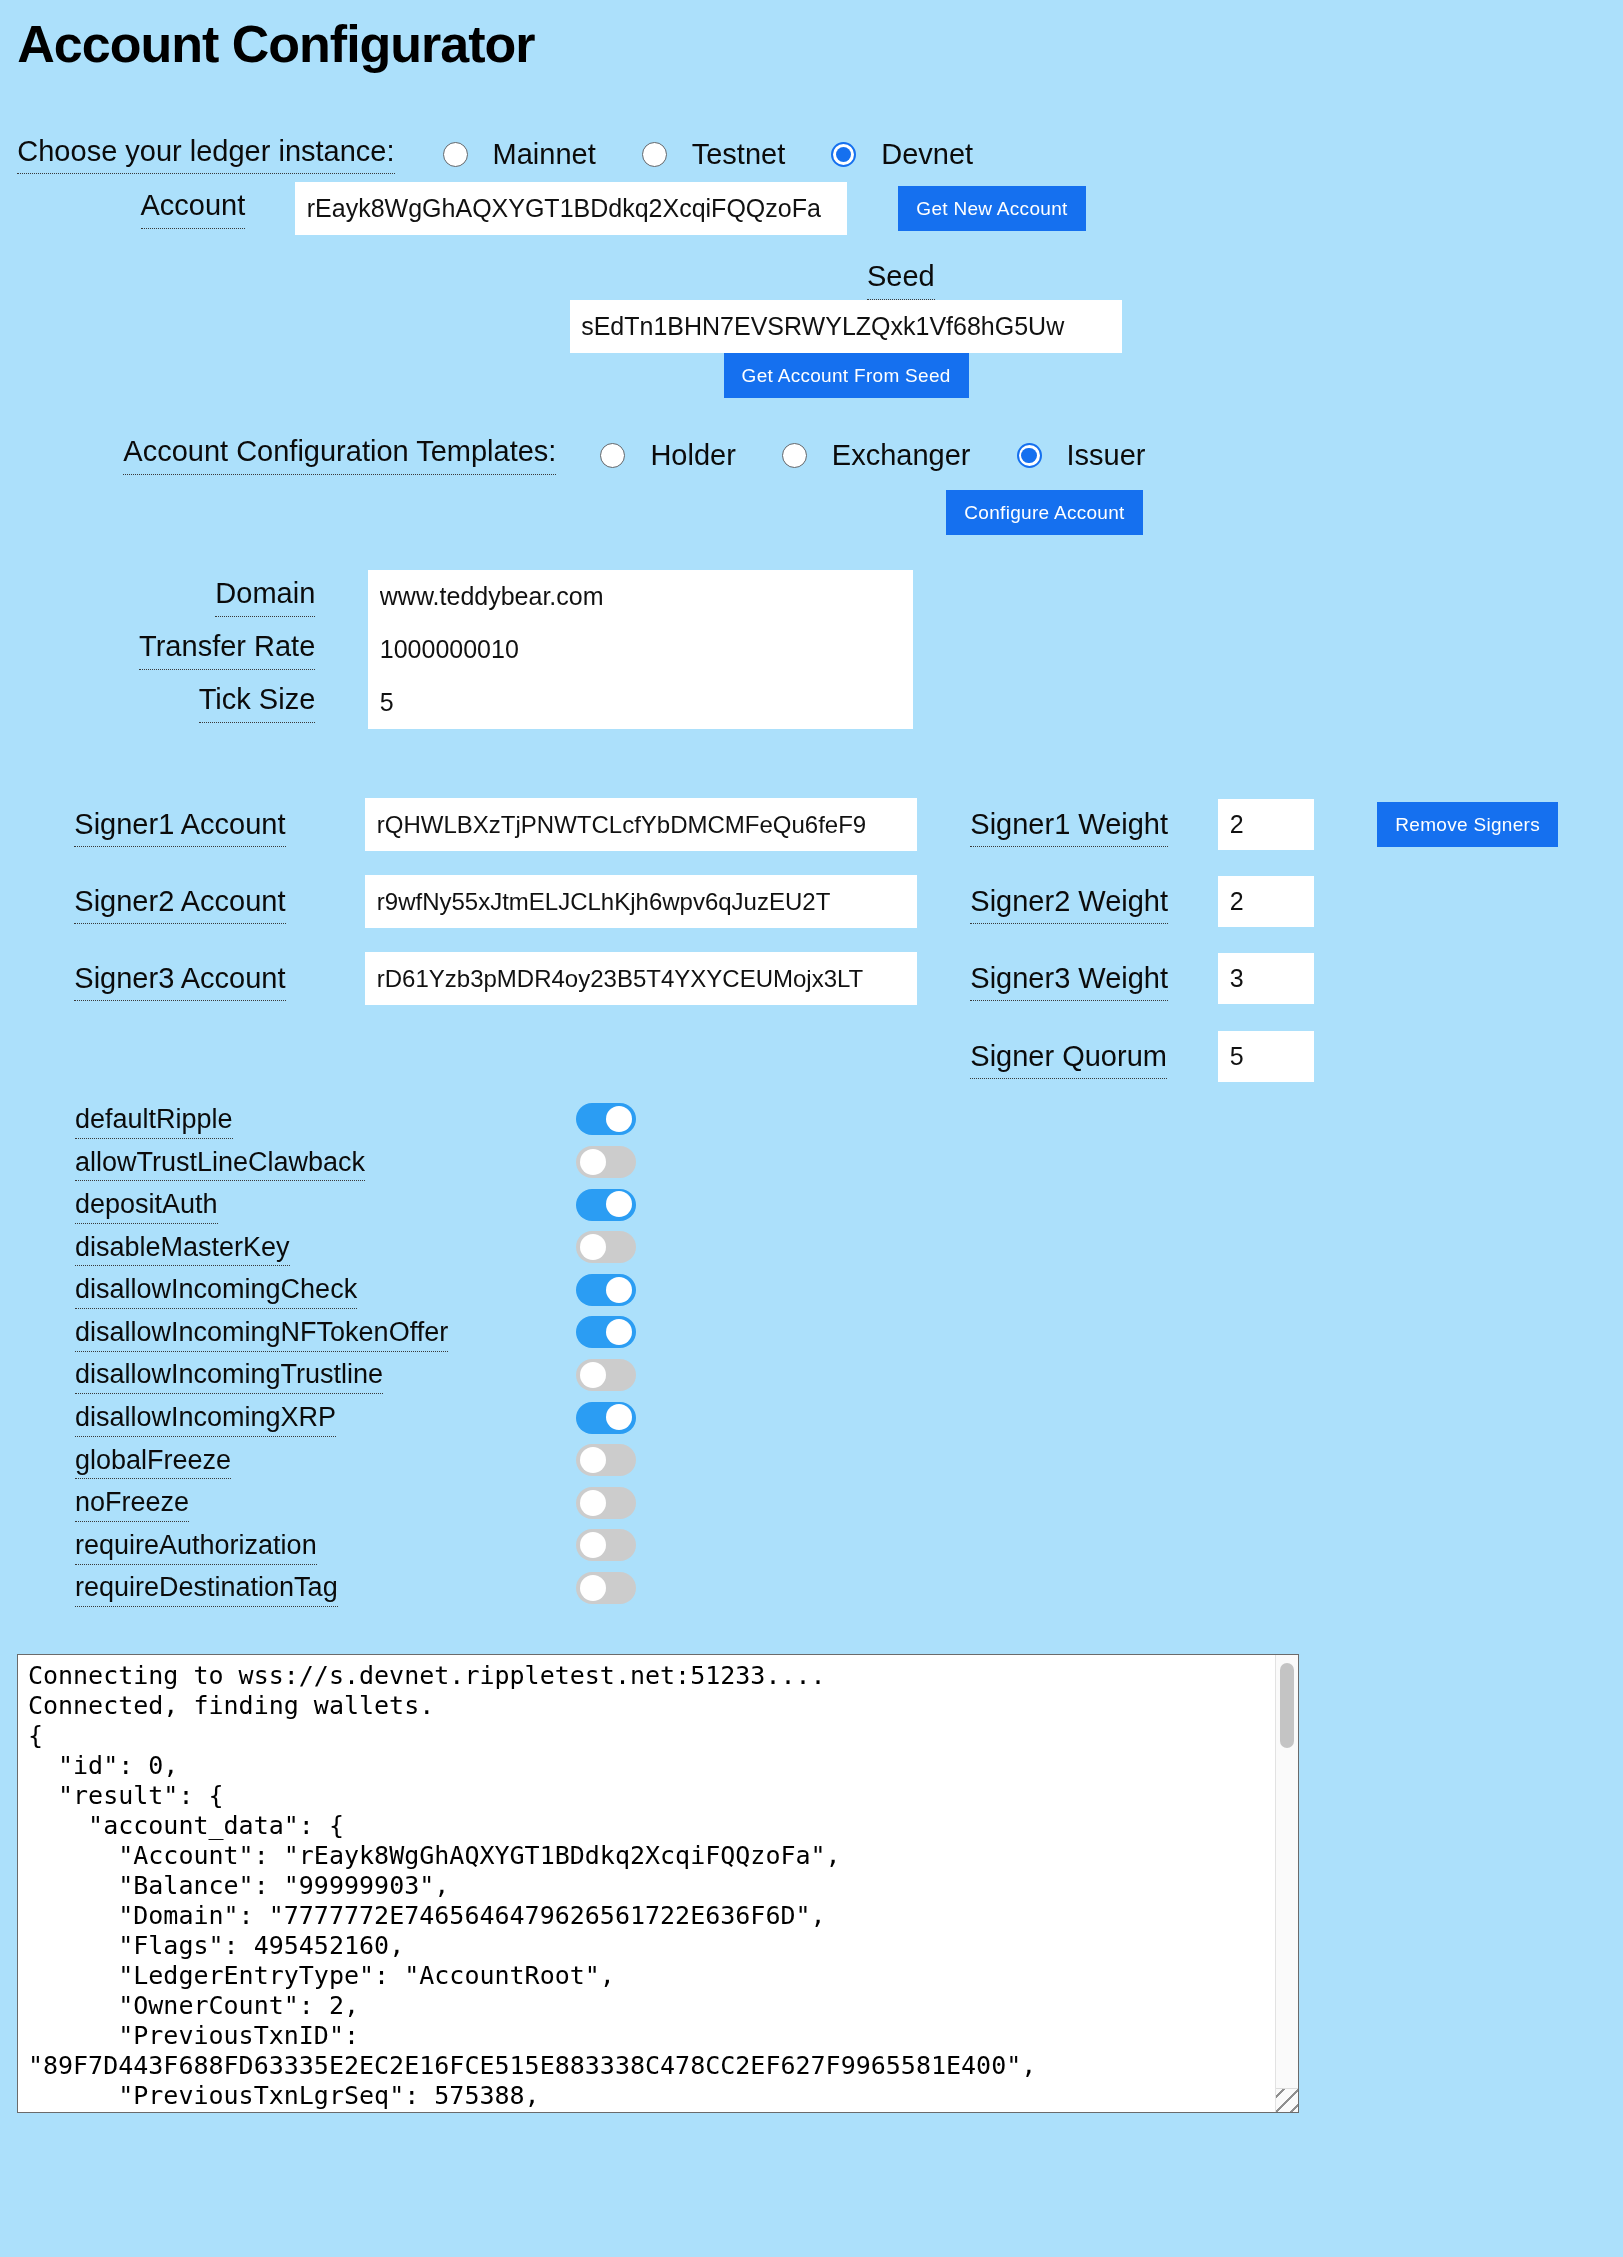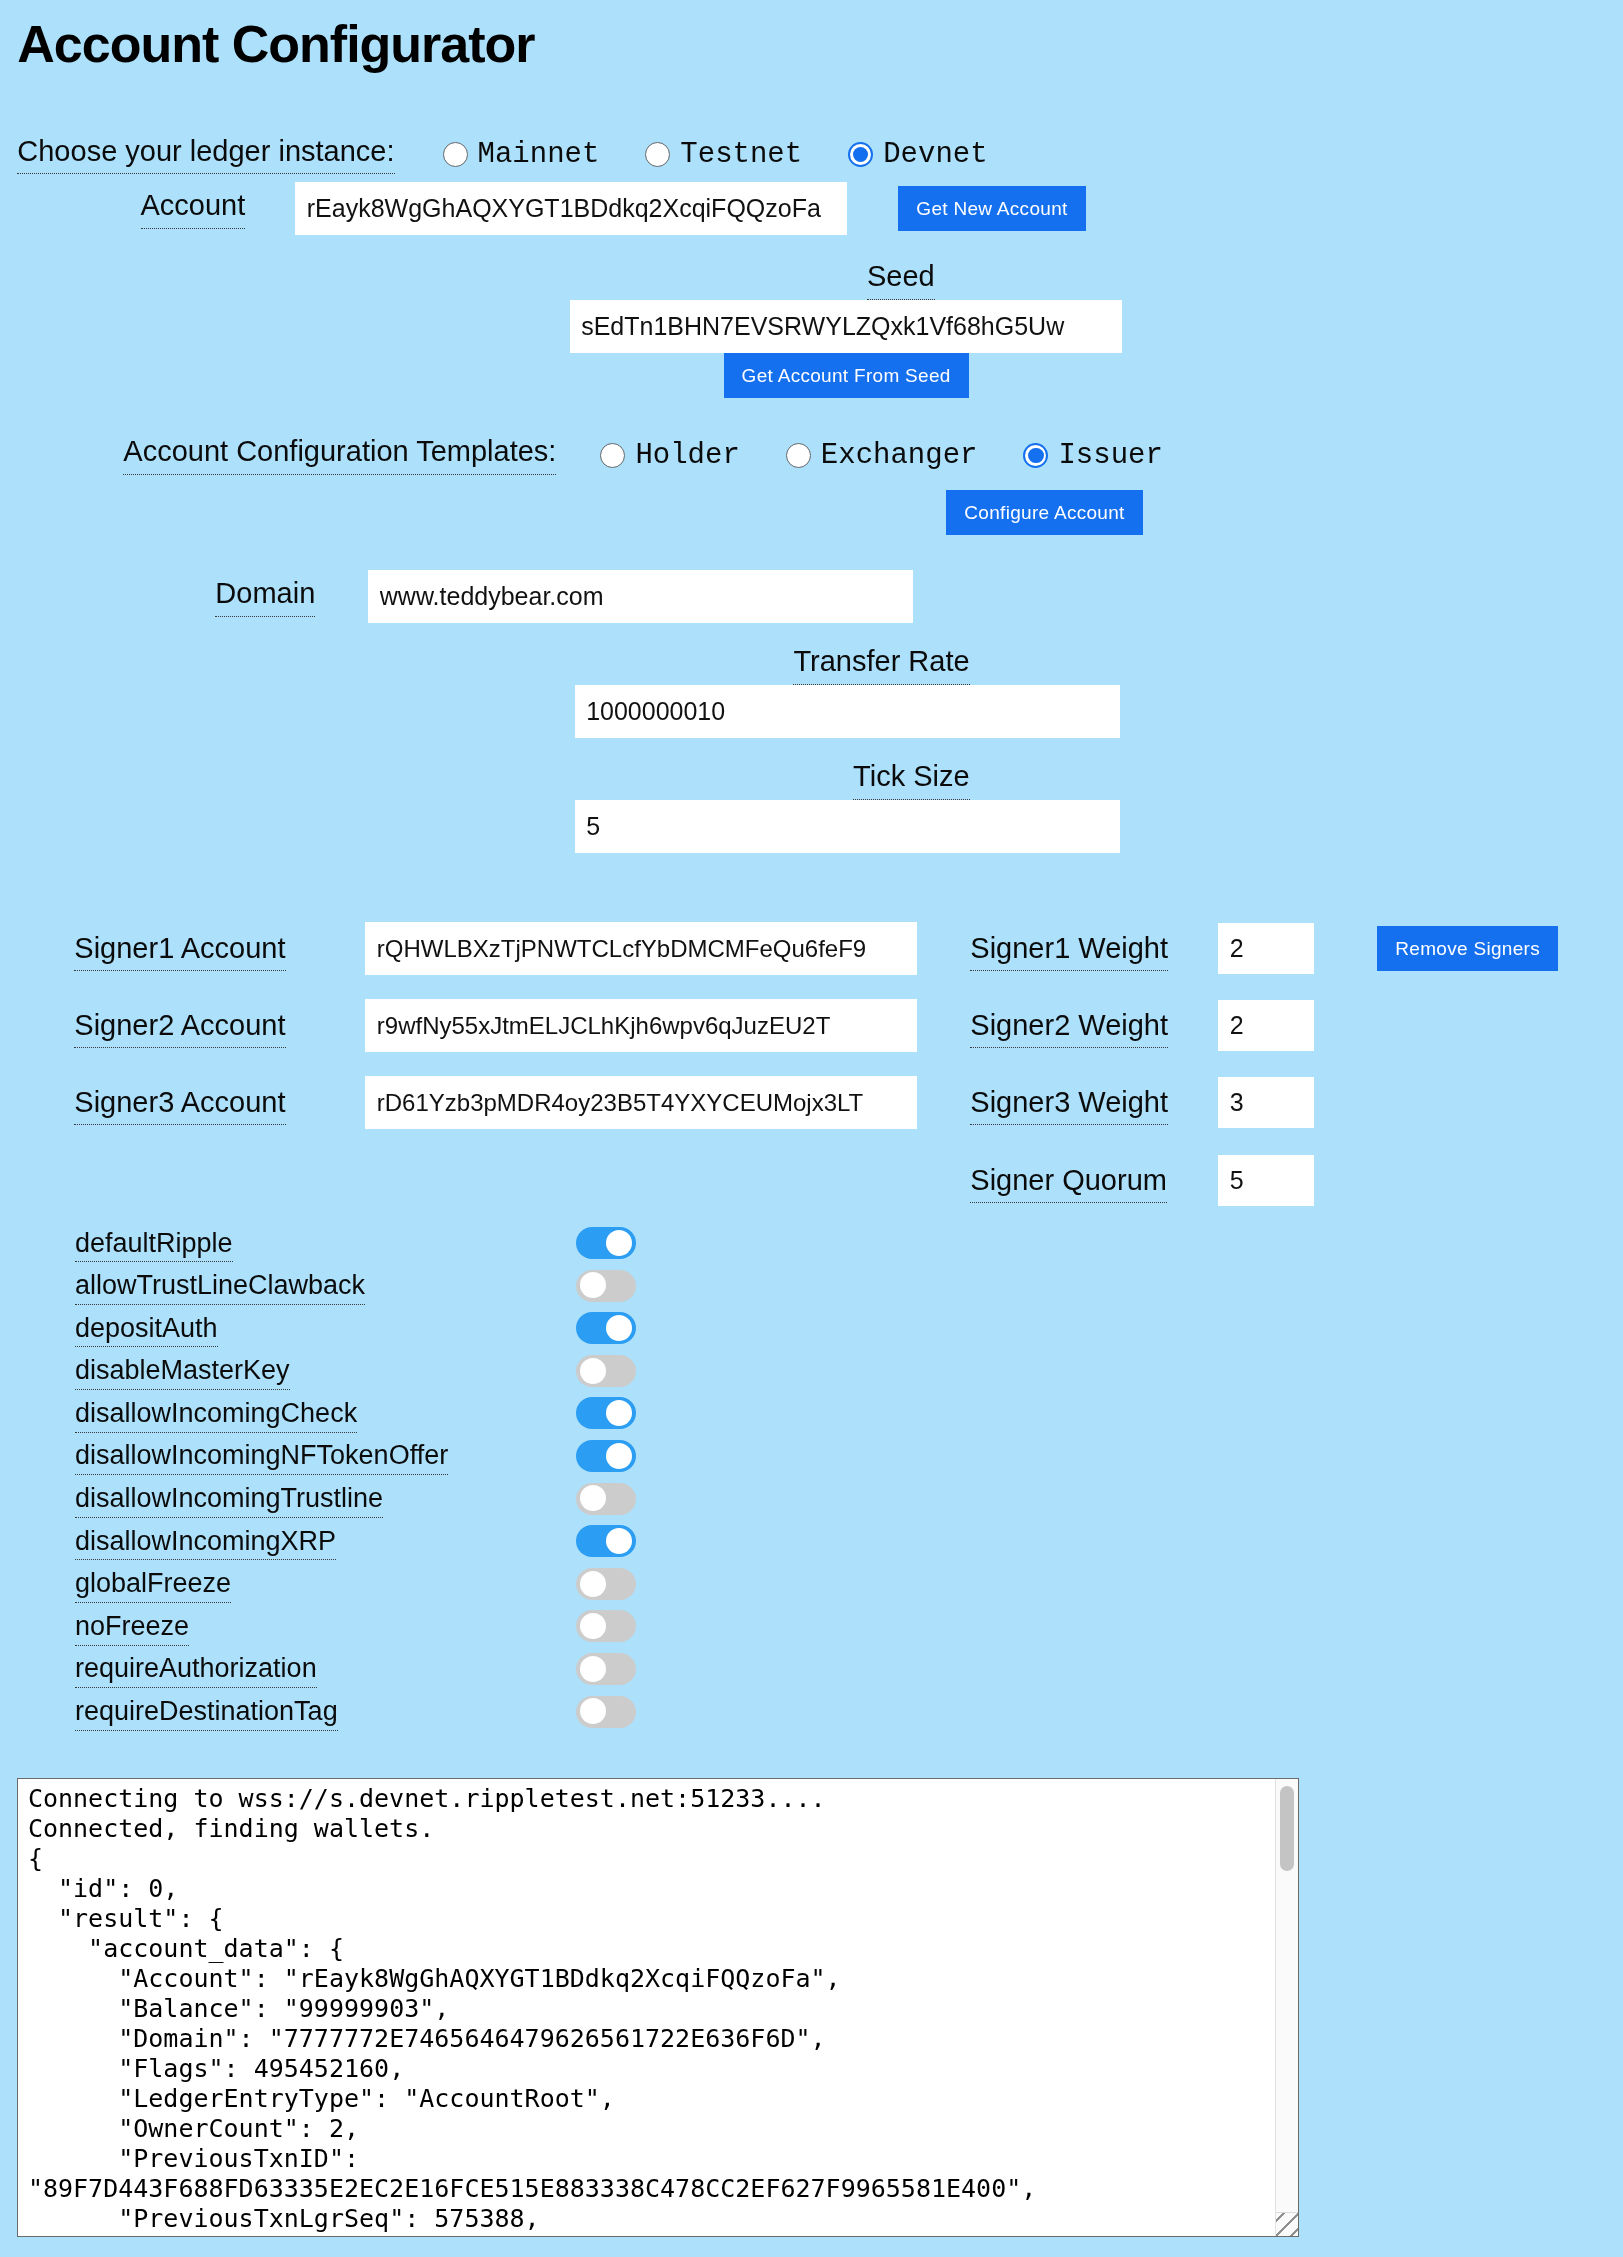--- a/index.html
+++ b/index.html
@@ -26,26 +26,26 @@
   .ledger-row{margin-top:61px;}
   .account-row{margin-top:8px;}
   .seed-row{margin-top:25px;flex-direction:column;}
   .info-row{margin-top:23px;}
   .info-spacer{width:881px;}
   .tmpl-row{margin-top:37px;}
   .tmpl-indent{margin-left:106px;}
   .configure-row{margin-top:15.4px;}
   .configure-spacer{width:929px;}
   .domain-row{margin-top:35px;}
-  .field-row{margin-top:22px;flex-direction:column;}
+  .field-row{}
 
   .radio-group{display:flex;align-items:center;gap:46px;}
   .ml50{margin-left:48px;}
   .ml46{margin-left:44px;}
-  .radio-opt{display:flex;align-items:center;gap:10px;cursor:pointer;font-family:Liberation Mono, monospace;}
+  .radio-opt{display:flex;align-items:center;gap:25px;cursor:pointer;}
   .radio{width:25px;height:25px;border-radius:50%;background:#fff;border:1.9px solid #61666b;box-sizing:border-box;flex:none;}
   .radio.checked{border:2.9px solid #1570ef;position:relative;}
   .radio.checked::after{content:"";position:absolute;inset:2.9px;border-radius:50%;background:#1570ef;}
   .radio-label{font-size:29px;}
 
   .btn{
     background:#1570ef;border:none;color:#fff;
     font-family:"Liberation Sans",sans-serif;
     font-size:19px;padding:11.5px 18px;cursor:pointer;letter-spacing:0.3px;
   }

